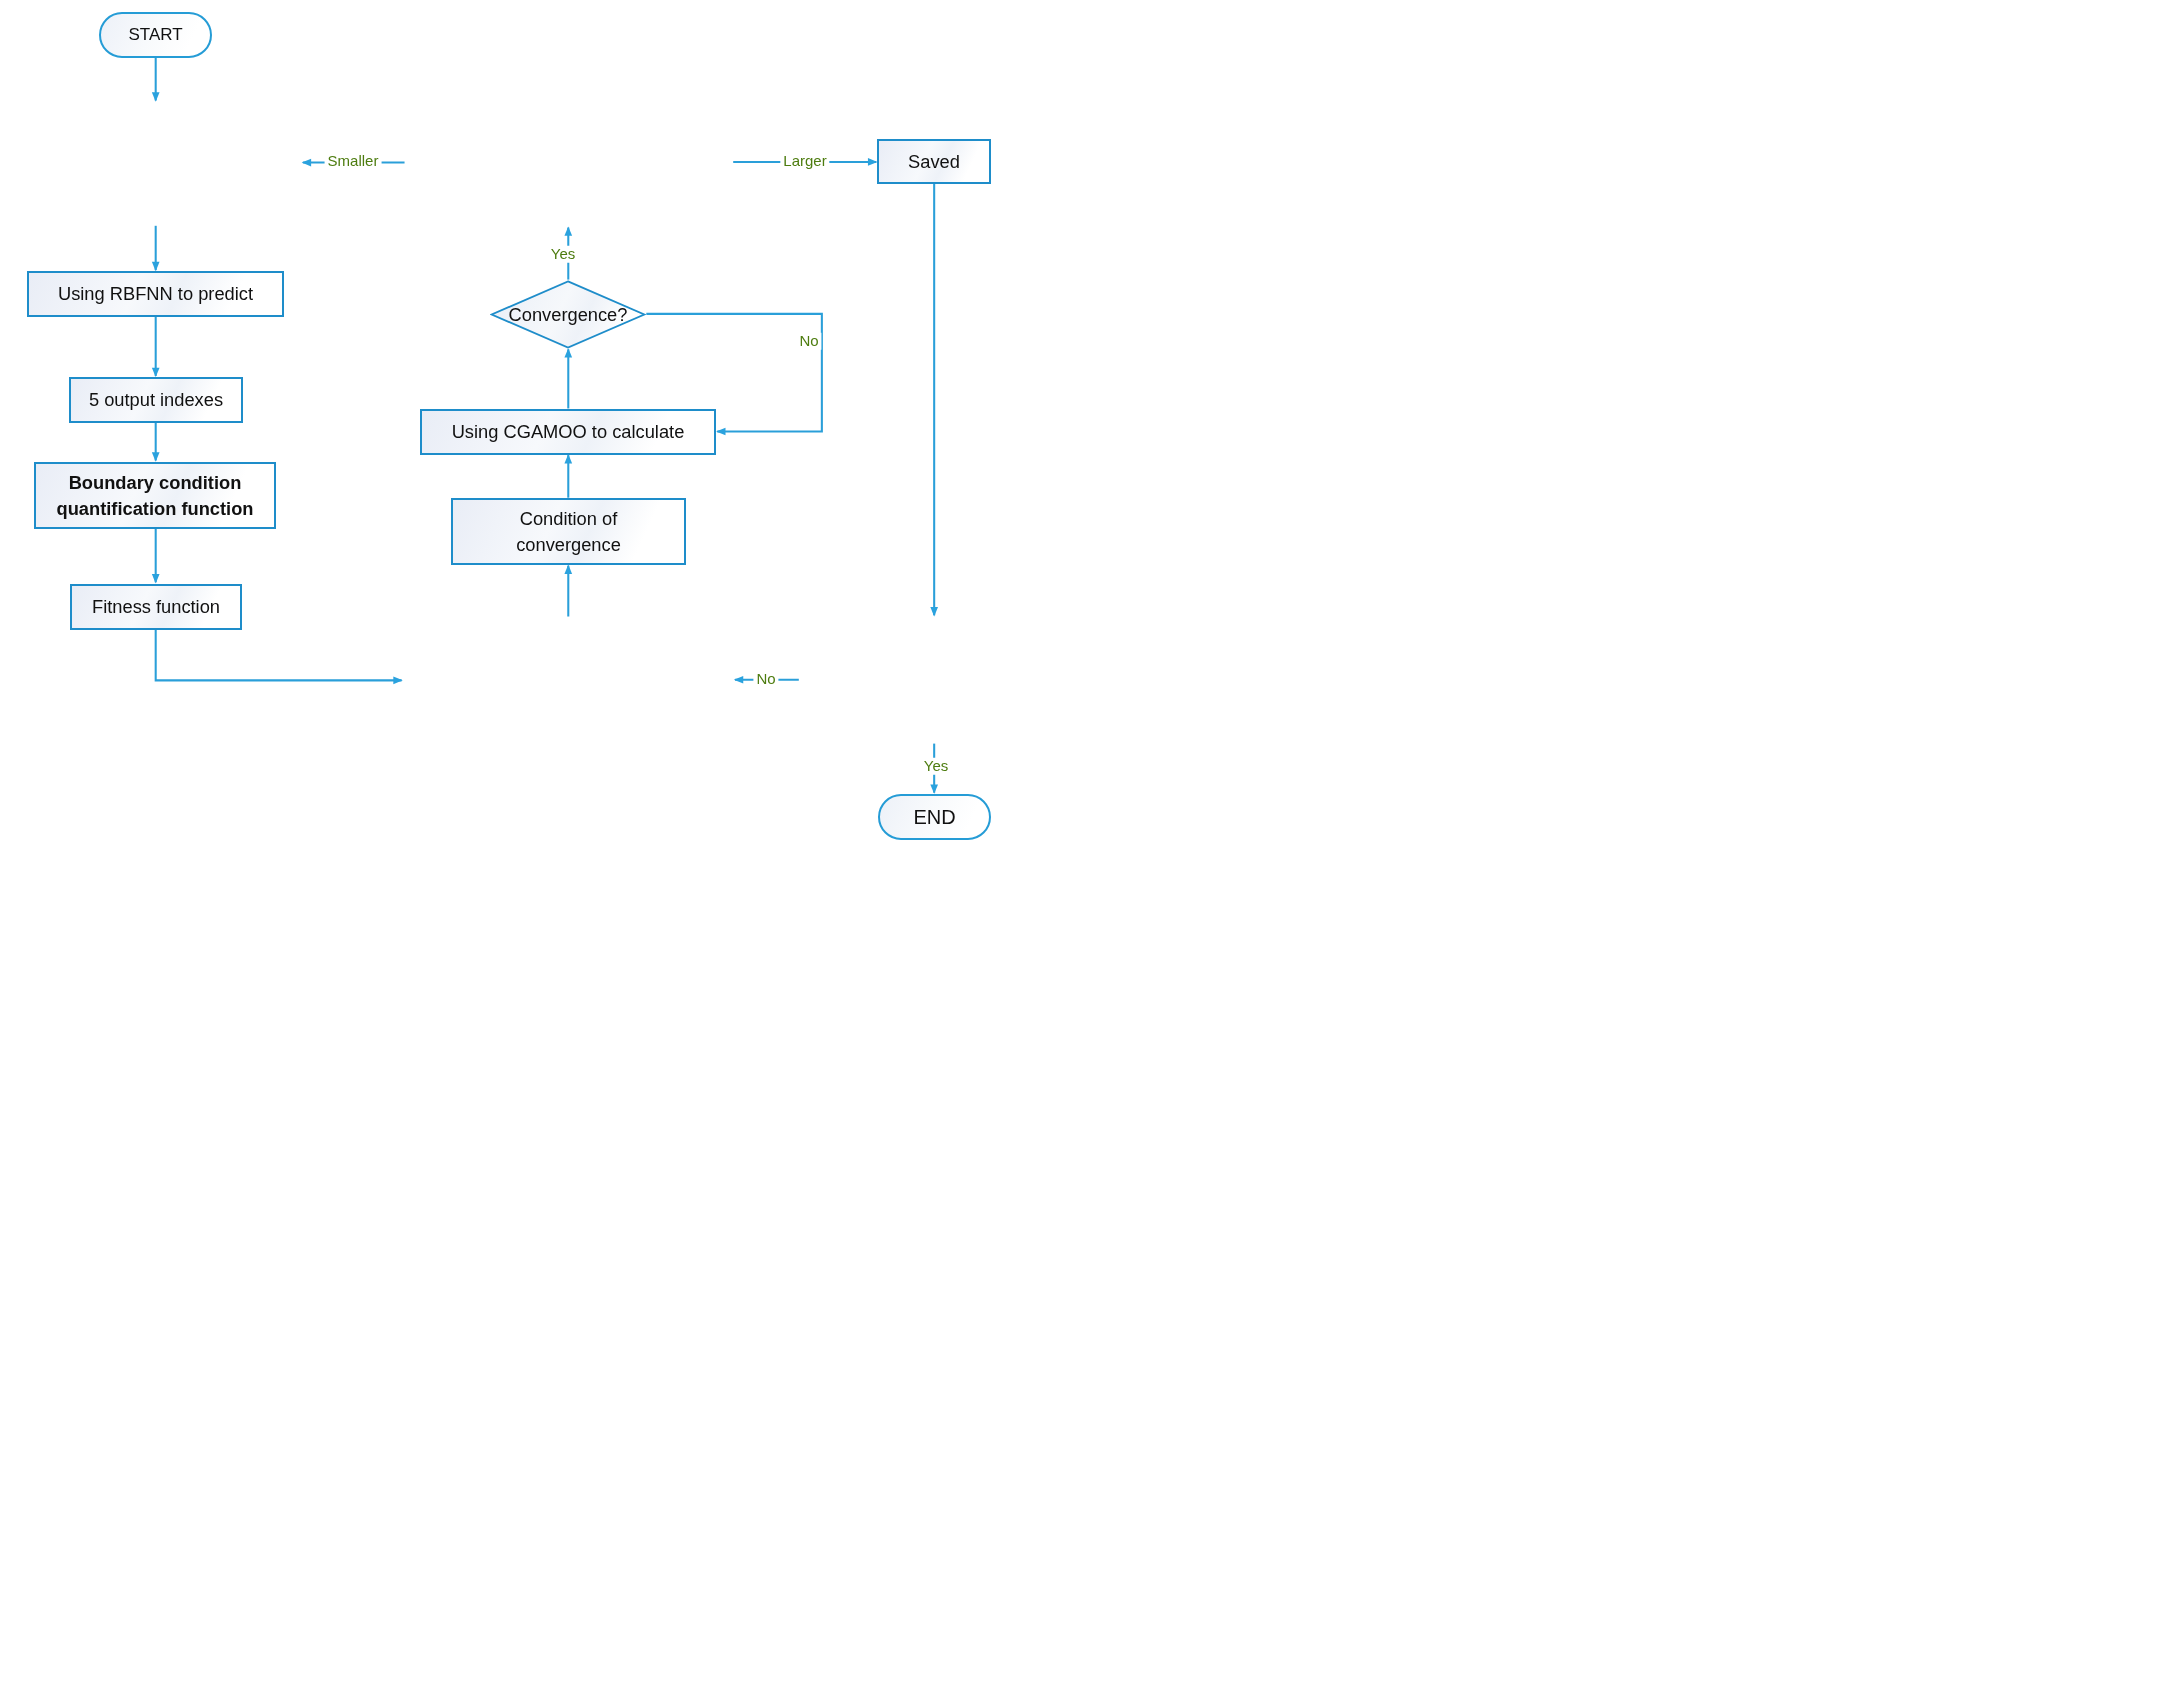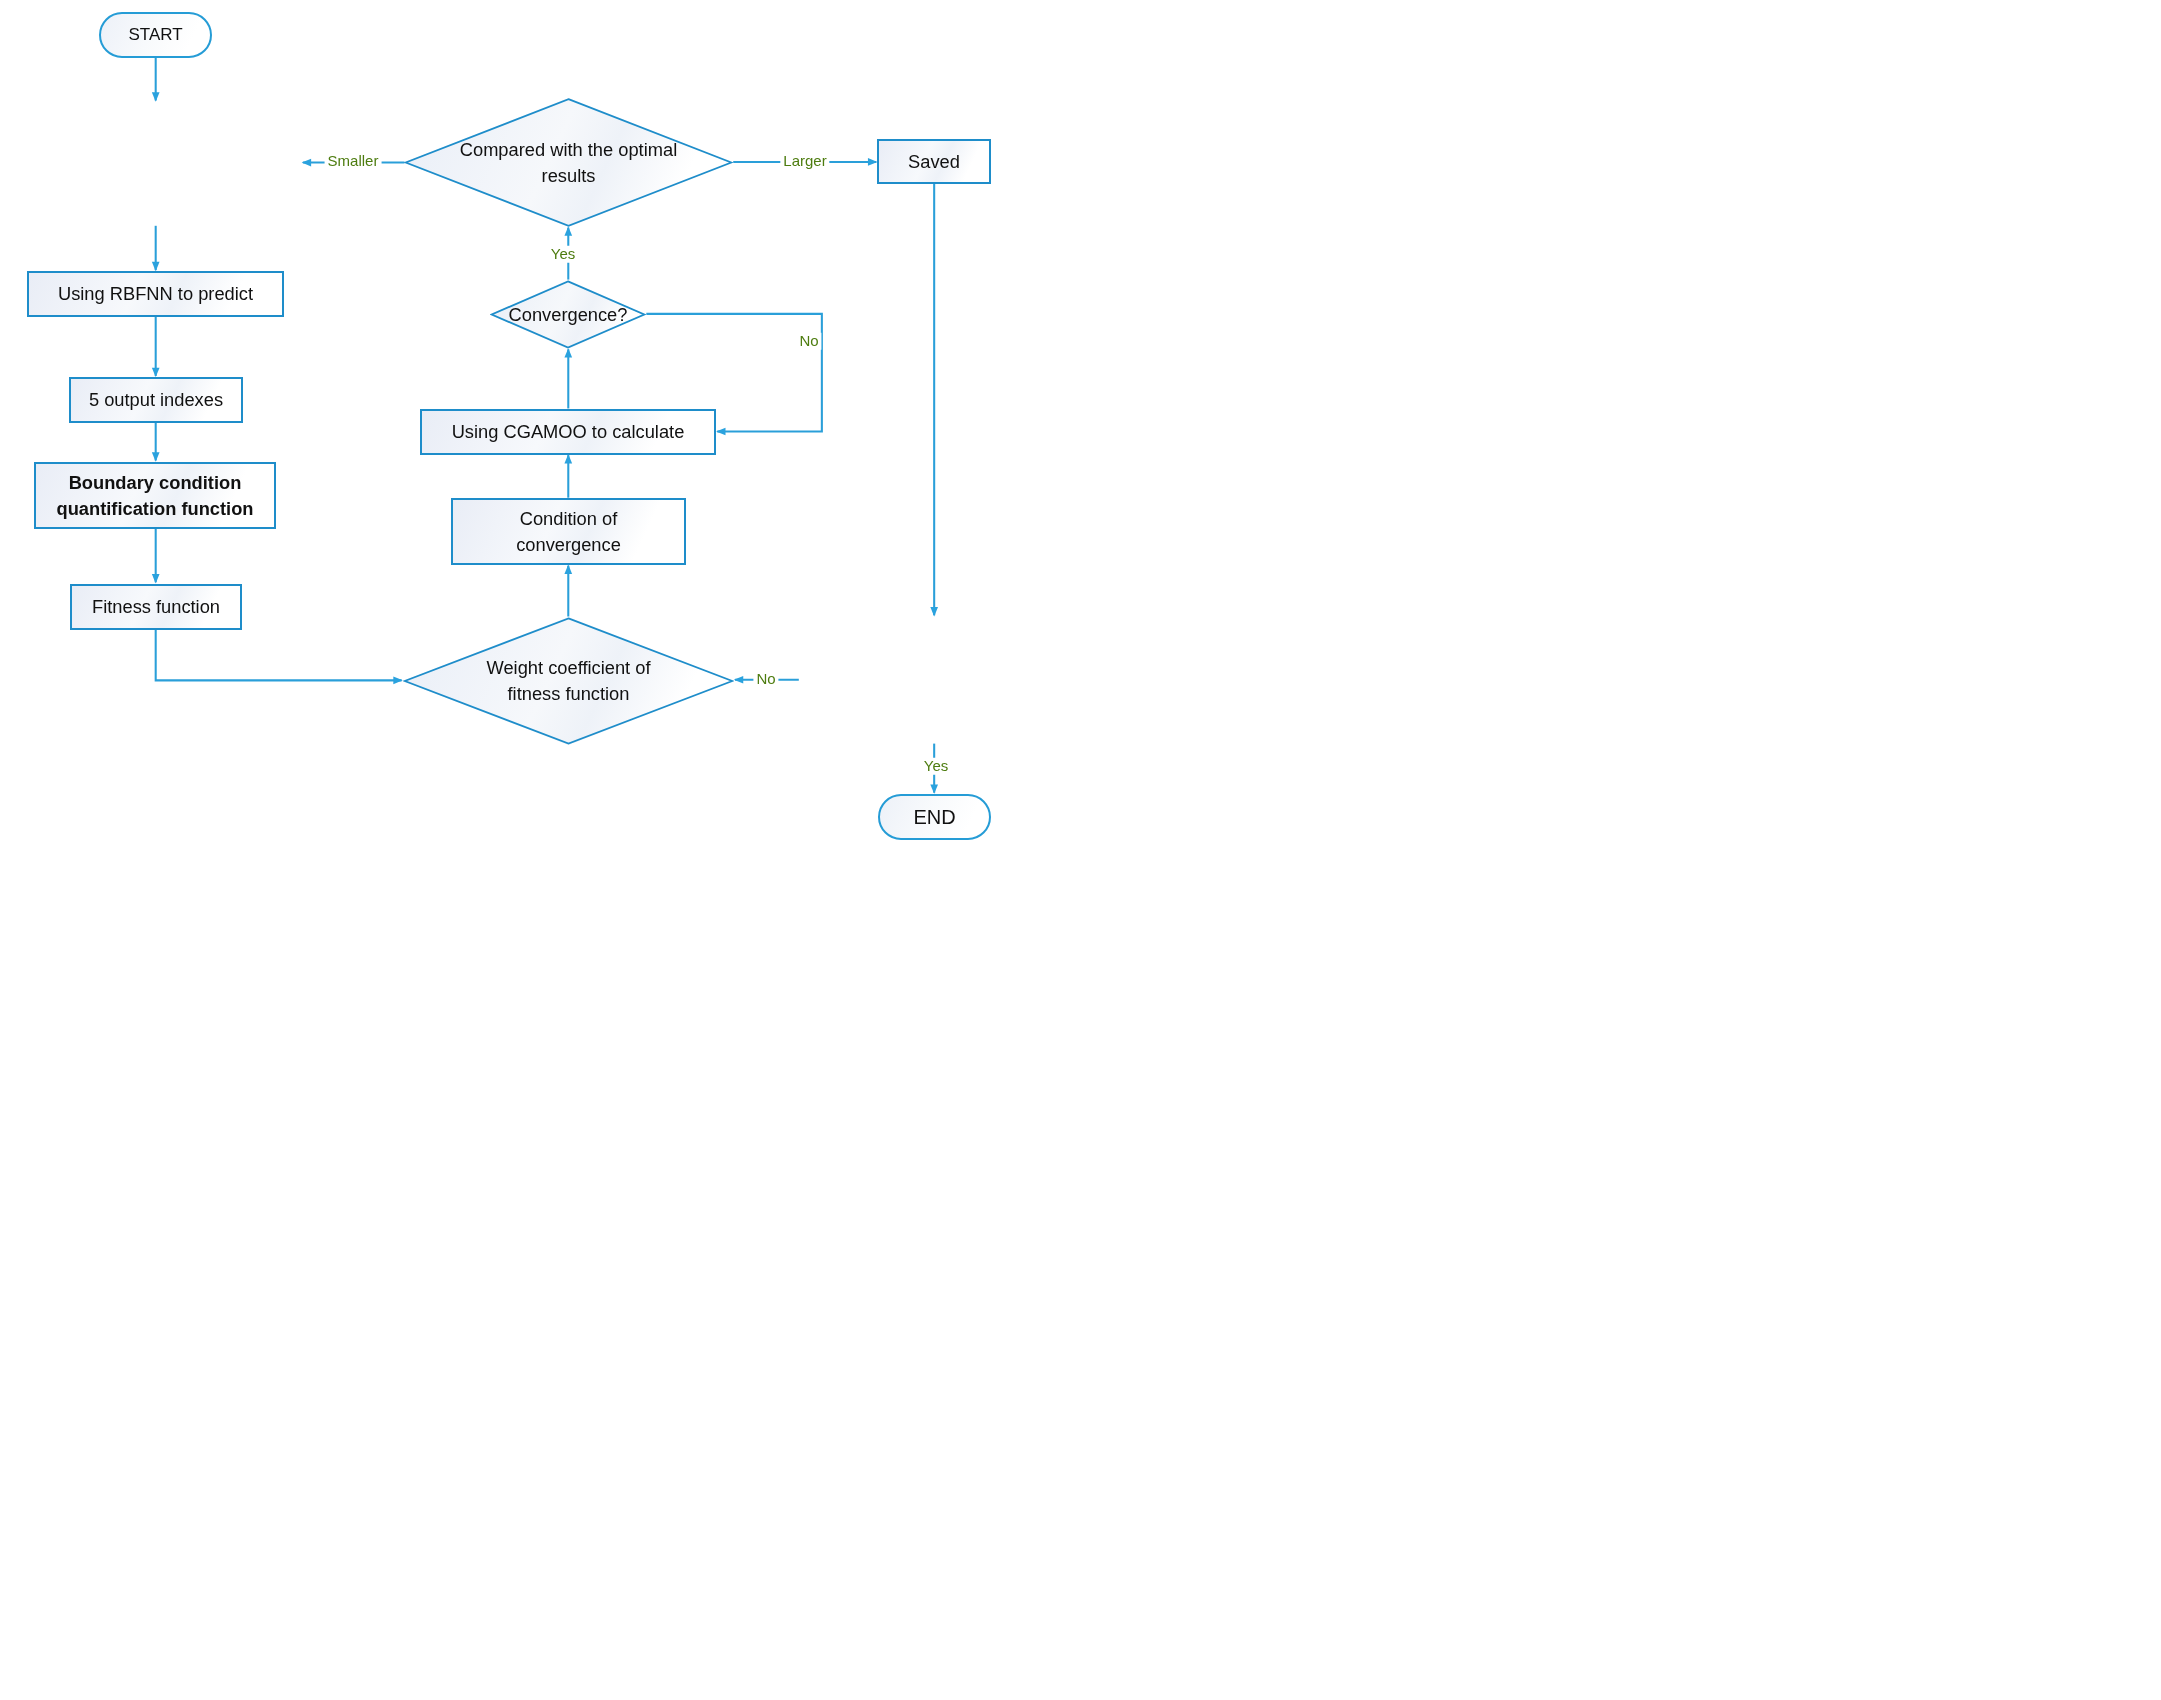--- a/index.html
+++ b/index.html
@@ -97,51 +97,37 @@
   </div>
 
   <div class="node rect" style="left:34px;top:462px;width:242px;height:67px;font-weight:bold;">
     <div class="label" style="width:222px;">Boundary condition quantification function</div>
   </div>
 
   <div class="node rect" style="left:70px;top:584px;width:172px;height:46px;">
     <div class="label">Fitness function</div>
   </div>
 
-  <div class="node diamond" style="left:403px;top:617px;width:331px;height:128px;">
-    <div class="fill"></div>
-    <svg width="331" height="128" viewBox="0 0 560 216">
-      <polygon points="280,2 557,108 280,214 3,108" fill="none" stroke="#1e8dca" stroke-width="3"></polygon>
-    </svg>
-    <div class="label" style="width:219px;">Weight coefficient  of fitness function</div>
-  </div>
 
   <div class="node rect" style="left:451px;top:498px;width:235px;height:67px;">
     <div class="label" style="width:130px;">Condition of convergence</div>
   </div>
 
   <div class="node rect" style="left:420px;top:409px;width:296px;height:46px;">
     <div class="label">Using CGAMOO to calculate</div>
   </div>
 
   <div class="node diamond" style="left:490px;top:280px;width:156px;height:69px;">
     <div class="fill"></div>
     <svg width="156" height="69" viewBox="0 0 264 116">
       <polygon points="132,2 261,58 132,114 3,58" fill="none" stroke="#1e8dca" stroke-width="3"></polygon>
     </svg>
     <div class="label" style="white-space:nowrap;">Convergence?</div>
   </div>
 
-  <div class="node diamond" style="left:404px;top:98px;width:329px;height:129px;">
-    <div class="fill"></div>
-    <svg width="329" height="129" viewBox="0 0 556 218">
-      <polygon points="278,2 553,109 278,216 3,109" fill="none" stroke="#1e8dca" stroke-width="3"></polygon>
-    </svg>
-    <div class="label" style="width:248px;">Compared with the optimal results</div>
-  </div>
 
   <div class="node rect" style="left:877px;top:139px;width:114px;height:45px;">
     <div class="label">Saved</div>
   </div>
 
 
   <div class="node terminator" style="left:878px;top:794px;width:113px;height:46px;">
     <div class="label" style="font-size:20px;">END</div>
   </div>
 

